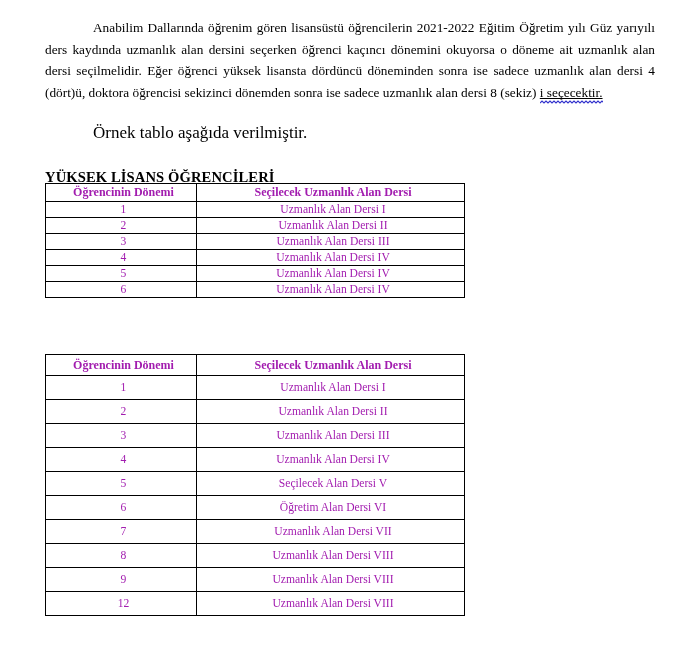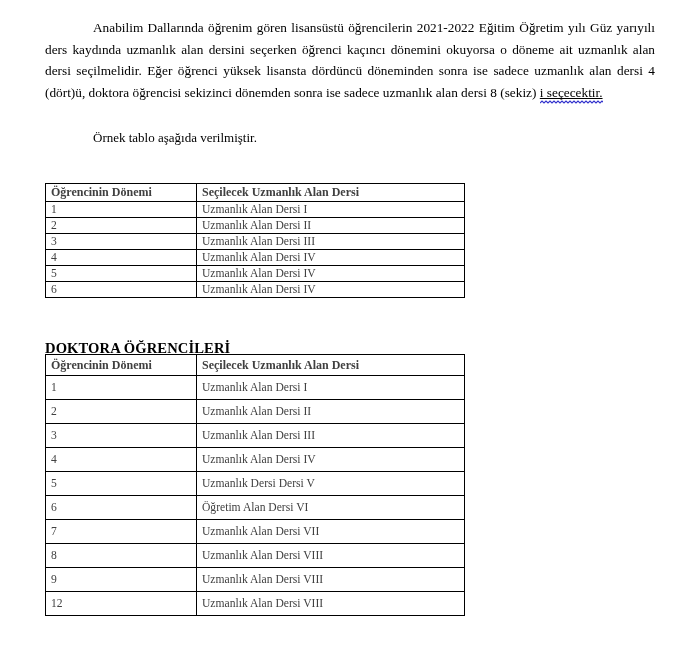--- a/index.html
+++ b/index.html
@@ -49,23 +49,23 @@
     bottom: -4px;
     height: 4px;
     overflow: hidden;
     pointer-events: none;
   }
   .squiggle svg { display: block; }
 
   .note-text {
     position: absolute;
     left: 45px;
-    top: 114px;
+    top: 105px;
     width: 610px;
-    font-size: 13px;
+    font-size: 17px;
     line-height: 21.5px;
     text-indent: 48px;
   }
 
   
   .section-heading {
     position: absolute;
     left: 45px;
     font-size: 14.6px;
     font-weight: bold;
@@ -81,24 +81,24 @@
     left: 45px;
     border-collapse: collapse;
     width: 419px;
     table-layout: fixed;
     background: #ffffff;
   }
   table.doc-table td, table.doc-table th {
     border: 1px solid #000000;
     font-size: 11.6px;
     font-family: "Liberation Serif", "DejaVu Serif", serif;
-    text-align: left;
+    text-align: center;
     vertical-align: middle;
     padding: 0 0 0 5px;
-    color: #404040;
+    color: #a21caf;
   }
   table.doc-table th {
     font-weight: bold;
     font-size: 12px;
   }
   table.doc-table col.c1 { width: 151px; }
   table.doc-table col.c2 { width: 268px; }
 
   
   #table-masters { top: 183px; }
@@ -116,20 +116,21 @@
 <div class="page">
 
   <p class="body-text"><span>Anabilim Dallarında öğrenim gören lisansüstü öğrencilerin 2021-2022 Eğitim Öğretim yılı Güz yarıyılı ders kaydında uzmanlık alan dersini seçerken öğrenci kaçıncı dönemini okuyorsa o döneme ait uzmanlık alan dersi seçilmelidir. Eğer öğrenci yüksek lisansta dördüncü döneminden sonra ise sadece uzmanlık alan dersi 4 (dört)ü, doktora öğrencisi sekizinci dönemden sonra ise sadece uzmanlık alan dersi 8 (sekiz) </span><span class="misspelled"><span>i seçecektir.</span><span class="squiggle">
           <svg width="80" height="4" viewBox="0 0 80 4" preserveAspectRatio="none" xmlns="http://www.w3.org/2000/svg">
             <path d="M0 3 L2 1 L4 3 L6 1 L8 3 L10 1 L12 3 L14 1 L16 3 L18 1 L20 3 L22 1 L24 3 L26 1 L28 3 L30 1 L32 3 L34 1 L36 3 L38 1 L40 3 L42 1 L44 3 L46 1 L48 3 L50 1 L52 3 L54 1 L56 3 L58 1 L60 3 L62 1 L64 3 L66 1 L68 3 L70 1 L72 3 L74 1 L76 3 L78 1 L80 3" fill="none" stroke="#3333cc" stroke-width="1.1"></path>
           </svg>
         </span></span></p>
 
   <p class="note-text">Örnek tablo aşağıda verilmiştir.</p>
 
+  <h2 class="section-heading" id="heading-masters">YÜKSEK LİSANS ÖĞRENCİLERİ</h2>
 
   <table class="doc-table" id="table-masters">
     <colgroup>
         <col class="c1">
         <col class="c2">
       </colgroup>
     <thead>
       <tr>
         <th>Öğrencinin Dönemi</th>
         <th>Seçilecek Uzmanlık Alan Dersi</th>
@@ -156,21 +157,20 @@
         <td>5</td>
         <td>Uzmanlık Alan Dersi IV</td>
       </tr>
       <tr>
         <td>6</td>
         <td>Uzmanlık Alan Dersi IV</td>
       </tr>
     </tbody>
   </table>
 
-  <h2 class="section-heading" id="heading-doctorate">DOKTORA ÖĞRENCİLERİ</h2>
 
   <table class="doc-table" id="table-doctorate">
     <colgroup>
         <col class="c1">
         <col class="c2">
       </colgroup>
     <thead>
       <tr>
         <th>Öğrencinin Dönemi</th>
         <th>Seçilecek Uzmanlık Alan Dersi</th>
@@ -188,21 +188,21 @@
       <tr>
         <td>3</td>
         <td>Uzmanlık Alan Dersi III</td>
       </tr>
       <tr>
         <td>4</td>
         <td>Uzmanlık Alan Dersi IV</td>
       </tr>
       <tr>
         <td>5</td>
-        <td>Uzmanlık Dersi Dersi V</td>
+        <td>Seçilecek Alan Dersi V</td>
       </tr>
       <tr>
         <td>6</td>
         <td>Öğretim Alan Dersi VI</td>
       </tr>
       <tr>
         <td>7</td>
         <td>Uzmanlık Alan Dersi VII</td>
       </tr>
       <tr>

